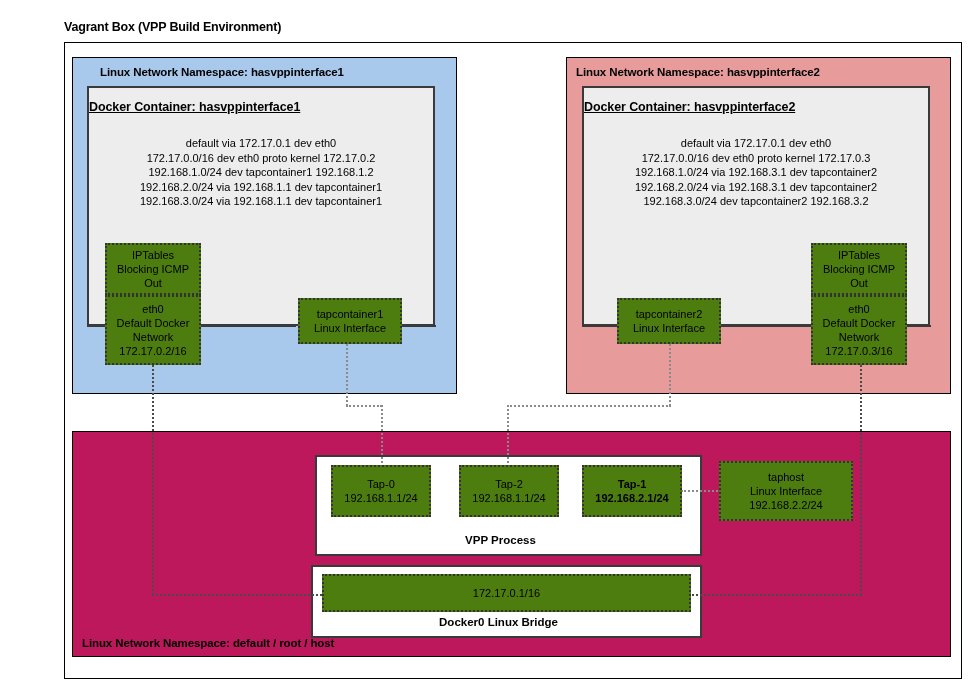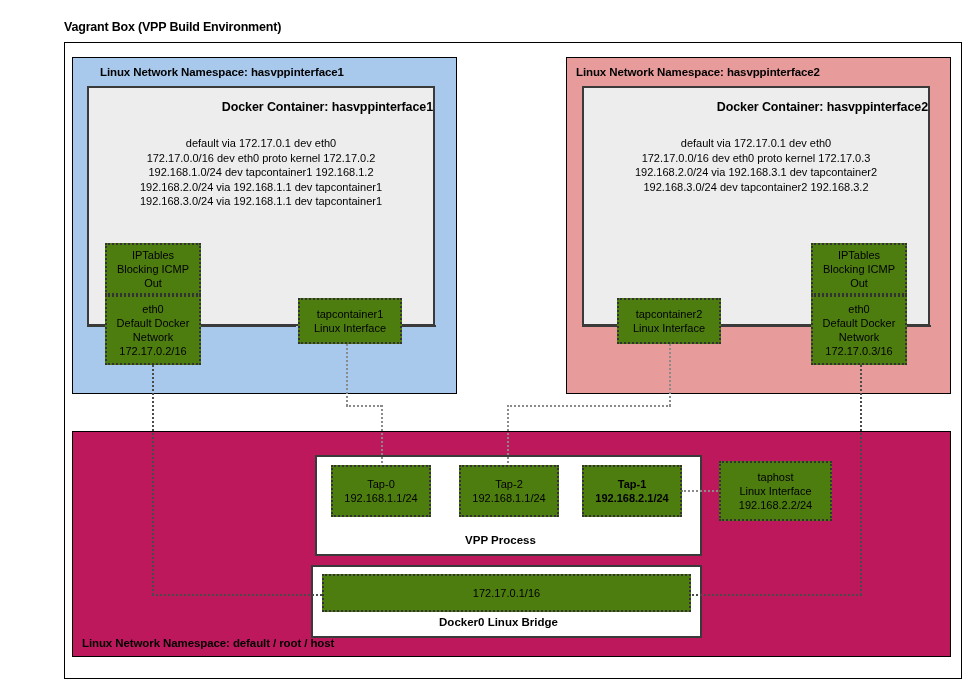--- a/index.html
+++ b/index.html
@@ -63,23 +63,24 @@
   
   .docker-box {
     border: 2px solid #3a3a3a;
     background: #ededed;
   }
   #docker-left  { left: 87px;  top: 86px; width: 348px; height: 240px; }
   #docker-right { left: 582px; top: 86px; width: 348px; height: 240px; }
   .docker-title {
     position: absolute;
     left: 0; right: 0; top: 12px;
-    text-align: right;
+    text-align: left;
     font-size: 12.5px; font-weight: bold;
     letter-spacing: -0.1px;
+    text-decoration: underline;
   }
   .routes {
     position: absolute;
     left: 0; right: 0; top: 48px;
     text-align: center;
     font-size: 11px;
     line-height: 14.5px;
     white-space: nowrap;
   }
 
@@ -125,21 +126,21 @@
     width: 100px; height: 52px;
     top: 465px;
   }
   #tap-0 { left: 331px; }
   #tap-2 { left: 459px; }
   #tap-1 { left: 582px; font-weight: bold; }
 
   
   #taphost {
     left: 719px; top: 461px;
-    width: 113px; height: 60px;
+    width: 134px; height: 60px;
   }
 
   
   #docker0-bridge {
     left: 311px; top: 565px;
     width: 391px; height: 73px;
     border: 2px solid #3a3a3a;
     background: #ffffff;
   }
   #docker0-subnet {
@@ -222,20 +223,21 @@
     <div>192.168.2.0/24 via 192.168.1.1 dev tapcontainer1</div>
     <div>192.168.3.0/24 via 192.168.1.1 dev tapcontainer1</div>
   </div>
 </div>
 
 <div class="abs docker-box" id="docker-right">
   <div class="docker-title">Docker Container: hasvppinterface2</div>
   <div class="routes">
     <div>default via 172.17.0.1 dev eth0</div>
     <div>172.17.0.0/16 dev eth0 proto kernel  172.17.0.3</div>
+    <div>192.168.1.0/24 via 192.168.3.1 dev tapcontainer2</div>
     <div>192.168.2.0/24 via 192.168.3.1 dev tapcontainer2</div>
     <div>192.168.3.0/24 dev tapcontainer2 192.168.3.2</div>
   </div>
 </div>
 
 <div class="abs dbox" id="iptables-left">
   <span>IPTables</span>
   <span>Blocking ICMP</span>
   <span>Out</span>
 </div>

